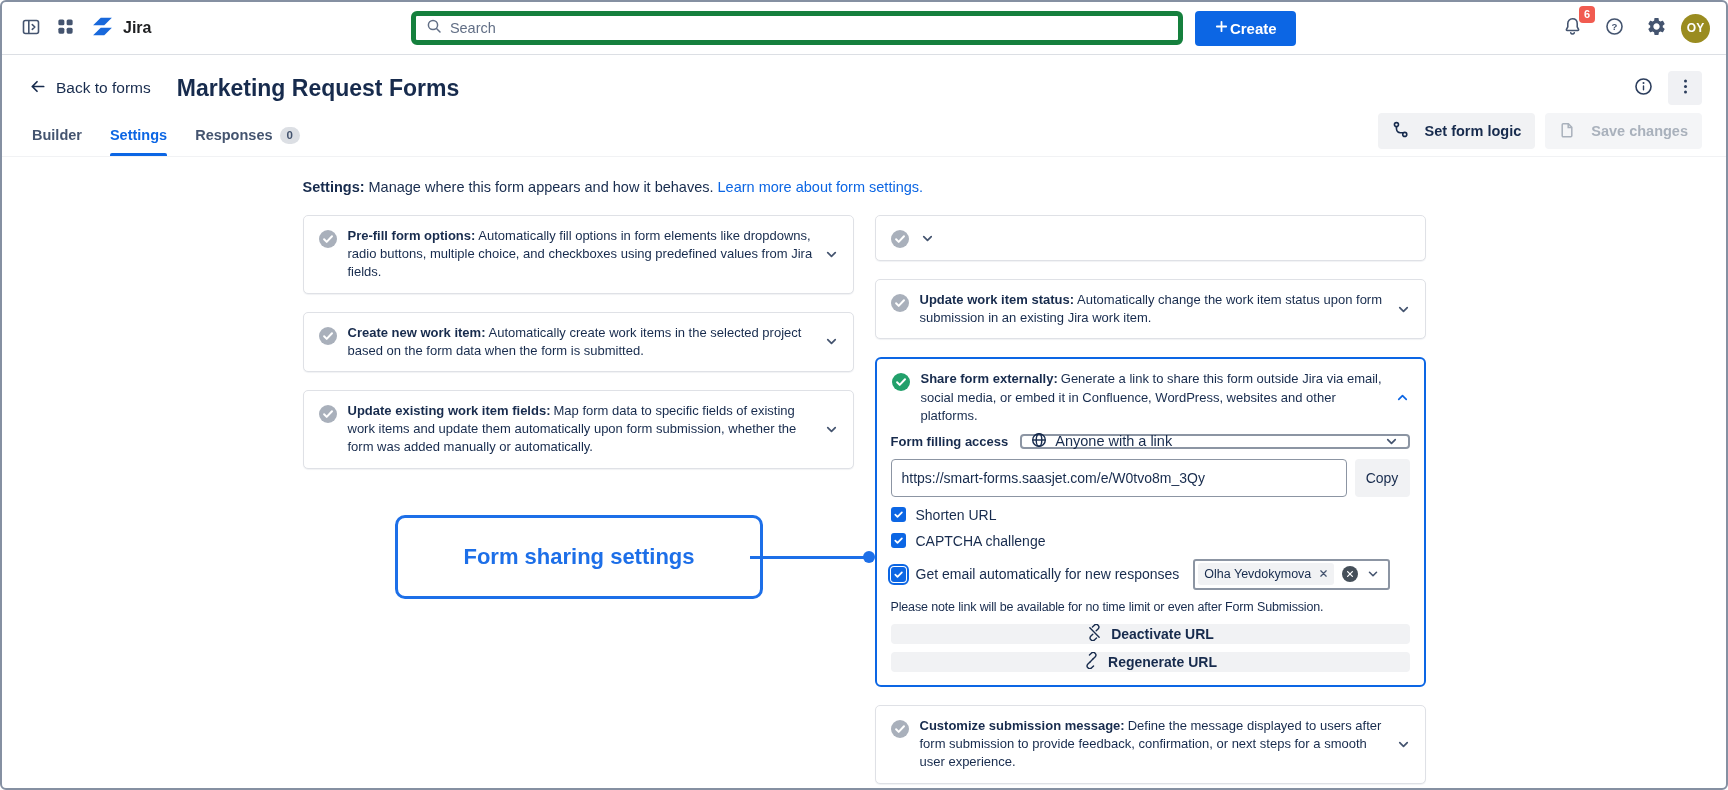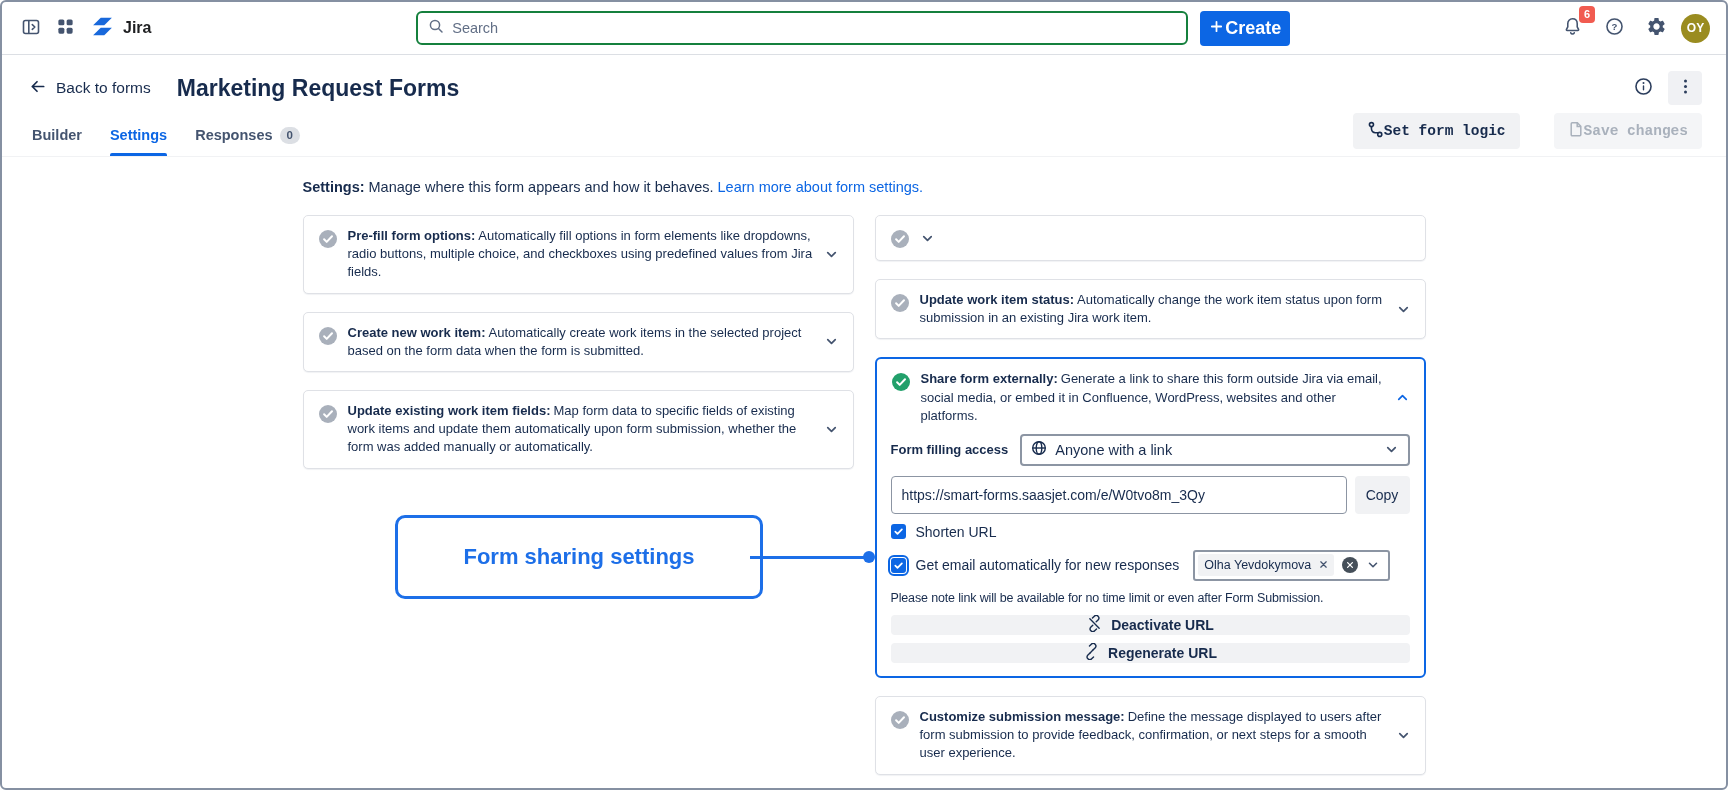--- a/index.html
+++ b/index.html
@@ -13,45 +13,45 @@
     display: flex;
     flex-direction: column;
   }
 
   
   .topbar { height: 53px; flex: none; display: flex; align-items: center; padding: 0 16px 0 12px; border-bottom: 1px solid #DCDFE4; }
   .icon-btn { width: 34px; height: 34px; border: none; background: transparent; border-radius: 4px; display: flex; align-items: center; justify-content: center; cursor: pointer; flex: none; }
   .brand { display: flex; align-items: center; gap: 8px; margin-left: 8px; }
   .brand-name { font-size: 16px; font-weight: 700; color: #1E1F21; }
   .tb-center { flex: 1; display: flex; align-items: center; justify-content: center; gap: 12px; min-width: 0; }
-  .searchbox { width: 772px; height: 34px; border: 2px solid #15803d; border-radius: 6px; display: flex; align-items: center; gap: 8px; padding: 0 10px; background: #fff; }
+  .searchbox { width: 772px; height: 34px; border: 5px solid #15803d; border-radius: 6px; display: flex; align-items: center; gap: 8px; padding: 0 10px; background: #fff; }
   .searchbox input { flex: 1; border: none; outline: none; font-size: 14.5px; font-family: inherit; color: #172B4D; background: transparent; }
   .searchbox input::placeholder { color: #626F86; }
-  .create-btn { height: 35px; padding: 0 9px; border: none; border-radius: 4px; background: #0C66E4; color: #fff; font-size: 18px; font-weight: 600; font-family: inherit; display: flex; align-items: center; gap: 1px; cursor: pointer; }
+  .create-btn { height: 35px; padding: 0 19px; border: none; border-radius: 4px; background: #0C66E4; color: #fff; font-size: 15px; font-weight: 600; font-family: inherit; display: flex; align-items: center; gap: 1px; cursor: pointer; }
   .tb-right { display: flex; align-items: center; gap: 8px; }
   .bell-wrap { position: relative; }
   .nbadge { position: absolute; top: -5px; right: -6px; background: #F15B50; color: #fff; font-size: 11px; font-weight: 700; line-height: 1; padding: 3px 5px; border-radius: 4px; }
   .avatar { width: 29px; height: 29px; border-radius: 50%; background: #9A8C20; color: #fff; font-size: 12px; font-weight: 700; display: flex; align-items: center; justify-content: center; cursor: pointer; }
 
   
   .page-header { flex: none; display: flex; align-items: center; padding: 16px 24px 8px 26px; }
   .back-link { display: flex; align-items: center; gap: 9px; font-size: 15.5px; font-weight: 500; color: #172B4D; cursor: pointer; background: none; border: none; font-family: inherit; }
   .page-title { margin-left: 26px; font-size: 23px; font-weight: 700; color: #172B4D; }
   .header-actions { margin-left: auto; display: flex; align-items: center; gap: 8px; }
   .kebab-btn { background: #F0F1F4; }
 
   
   .tabs-row { flex: none; display: flex; align-items: flex-end; padding: 0 24px 0 30px; border-bottom: 1px solid #F1F2F4; justify-content: flex-end; }
   .tabs { display: flex; gap: 28px; }
   .tab { position: relative; padding: 6px 0 12px; font-size: 14.5px; font-weight: 600; color: #44546F; cursor: pointer; display: flex; align-items: center; gap: 7px; background: none; border: none; font-family: inherit; }
   .tab.active { color: #0C66E4; }
   .tab.active::after { content: ""; position: absolute; left: 0; right: 0; bottom: 0; height: 3px; background: #0C66E4; border-radius: 2px 2px 0 0; }
   .count-badge { background: #DCDFE4; color: #44546F; font-size: 11.5px; font-weight: 700; border-radius: 10px; padding: 3px 7px; line-height: 1; }
   .tabs-actions { margin-left: auto; display: flex; gap: 10px; margin-bottom: 7px; }
-  .gray-btn { height: 36px; padding: 0 14px; border: none; border-radius: 4px; background: #F1F2F4; color: #172B4D; font-size: 14.5px; font-weight: 600; font-family: Liberation Mono, monospace; display: flex; align-items: center; gap: 0; cursor: pointer; margin-left: 24px; }
+  .gray-btn { height: 36px; padding: 0 14px; border: none; border-radius: 4px; background: #F1F2F4; color: #172B4D; font-size: 14.5px; font-weight: 600; font-family: Liberation Sans, sans-serif; display: flex; align-items: center; gap: 16px; cursor: pointer; }
   .gray-btn.disabled { background: #F4F5F7; color: #A9B1BC; cursor: default; }
 
   
   .main { position: relative; flex: 1; min-height: 0; overflow: hidden; }
   .content { width: 1123px; margin: 0 auto; padding-top: 22px; }
   .intro { font-size: 14.5px; margin-bottom: 20px; }
   .intro .lead { font-weight: 700; margin-right: 4px; }
   .intro .link { color: #0C66E4; margin-left: 4px; cursor: pointer; }
 
   .cols { display: flex; gap: 21px; align-items: flex-start; }
@@ -61,21 +61,21 @@
   .ccirc { flex: none; margin-top: 2px; display: flex; }
   .card-body { flex: 1; font-size: 13px; line-height: 1.4; }
   .card-title { font-weight: 700; margin-right: 3px; }
   .chev { flex: none; align-self: center; display: flex; cursor: pointer; }
 
   
   .card.expanded { display: block; border: 2px solid #0C66E4; border-radius: 6px; padding: 11px 14px 13px; box-shadow: none; }
   .exp-header { display: flex; gap: 10px; }
   .access-row { display: flex; align-items: center; gap: 12px; margin-top: 9px; }
   .access-label { flex: none; font-size: 13px; font-weight: 700; }
-  .select { flex: 1; height: 32px; border: 2px solid #8C95A3; border-radius: 4px; display: flex; align-items: center; gap: 8px; padding: 0 9px; font-size: 14.5px; cursor: pointer; background: #fff; }
+  .select { flex: 1; height: 15px; border: 2px solid #8C95A3; border-radius: 4px; display: flex; align-items: center; gap: 8px; padding: 0 9px; font-size: 14.5px; cursor: pointer; background: #fff; }
   .select .chev { margin-left: auto; }
   .url-row { display: flex; gap: 8px; margin-top: 10px; }
   .url-input { flex: 1; height: 32px; border: 1px solid #8C95A3; border-radius: 4px; padding: 18px 10px; font-size: 14px; color: #172B4D; font-family: inherit; }
   .copy-btn { width: 55px; border: none; border-radius: 4px; background: #F1F2F4; color: #172B4D; font-size: 14px; font-weight: 500; font-family: inherit; cursor: pointer; }
   .check-row { display: flex; align-items: center; gap: 10px; margin-top: 10px; font-size: 14px; }
   .cbx { width: 15px; height: 15px; flex: none; background: #0C66E4; border-radius: 3px; display: flex; align-items: center; justify-content: center; cursor: pointer; }
   .cbx.focused { outline: 2px solid #0C66E4; outline-offset: 1.5px; }
   .chk-label { cursor: pointer; }
   .recipient-box { margin-left: 4px; height: 31px; border: 2px solid #8C95A3; border-radius: 3px; display: flex; align-items: center; gap: 8px; padding: 0 8px 0 3px; cursor: pointer; background: #fff; }
   .tagchip { background: #F1F2F4; border-radius: 3px; padding: 4px 6px; font-size: 12.5px; display: flex; align-items: center; gap: 8px; }
@@ -381,20 +381,28 @@
 
           <div class="check-row">
             <span class="cbx">
               <svg width="11" height="11" viewBox="0 0 12 12">
                   <path d="M2.5 6.2 l2.4 2.4 L9.7 3.6" fill="none" stroke="#fff" stroke-width="1.9" stroke-linecap="round" stroke-linejoin="round"></path>
                 </svg>
             </span>
             <span class="chk-label">Shorten URL</span>
           </div>
 
+          <div class="check-row">
+            <span class="cbx">
+              <svg width="11" height="11" viewBox="0 0 12 12">
+                  <path d="M2.5 6.2 l2.4 2.4 L9.7 3.6" fill="none" stroke="#fff" stroke-width="1.9" stroke-linecap="round" stroke-linejoin="round"></path>
+                </svg>
+            </span>
+            <span class="chk-label">CAPTCHA challenge</span>
+          </div>
 
           <div class="check-row">
             <span class="cbx focused">
               <svg width="11" height="11" viewBox="0 0 12 12">
                   <path d="M2.5 6.2 l2.4 2.4 L9.7 3.6" fill="none" stroke="#fff" stroke-width="1.9" stroke-linecap="round" stroke-linejoin="round"></path>
                 </svg>
             </span>
             <span class="chk-label">Get email automatically for new responses</span>
             <div class="recipient-box">
               <span class="tagchip">

